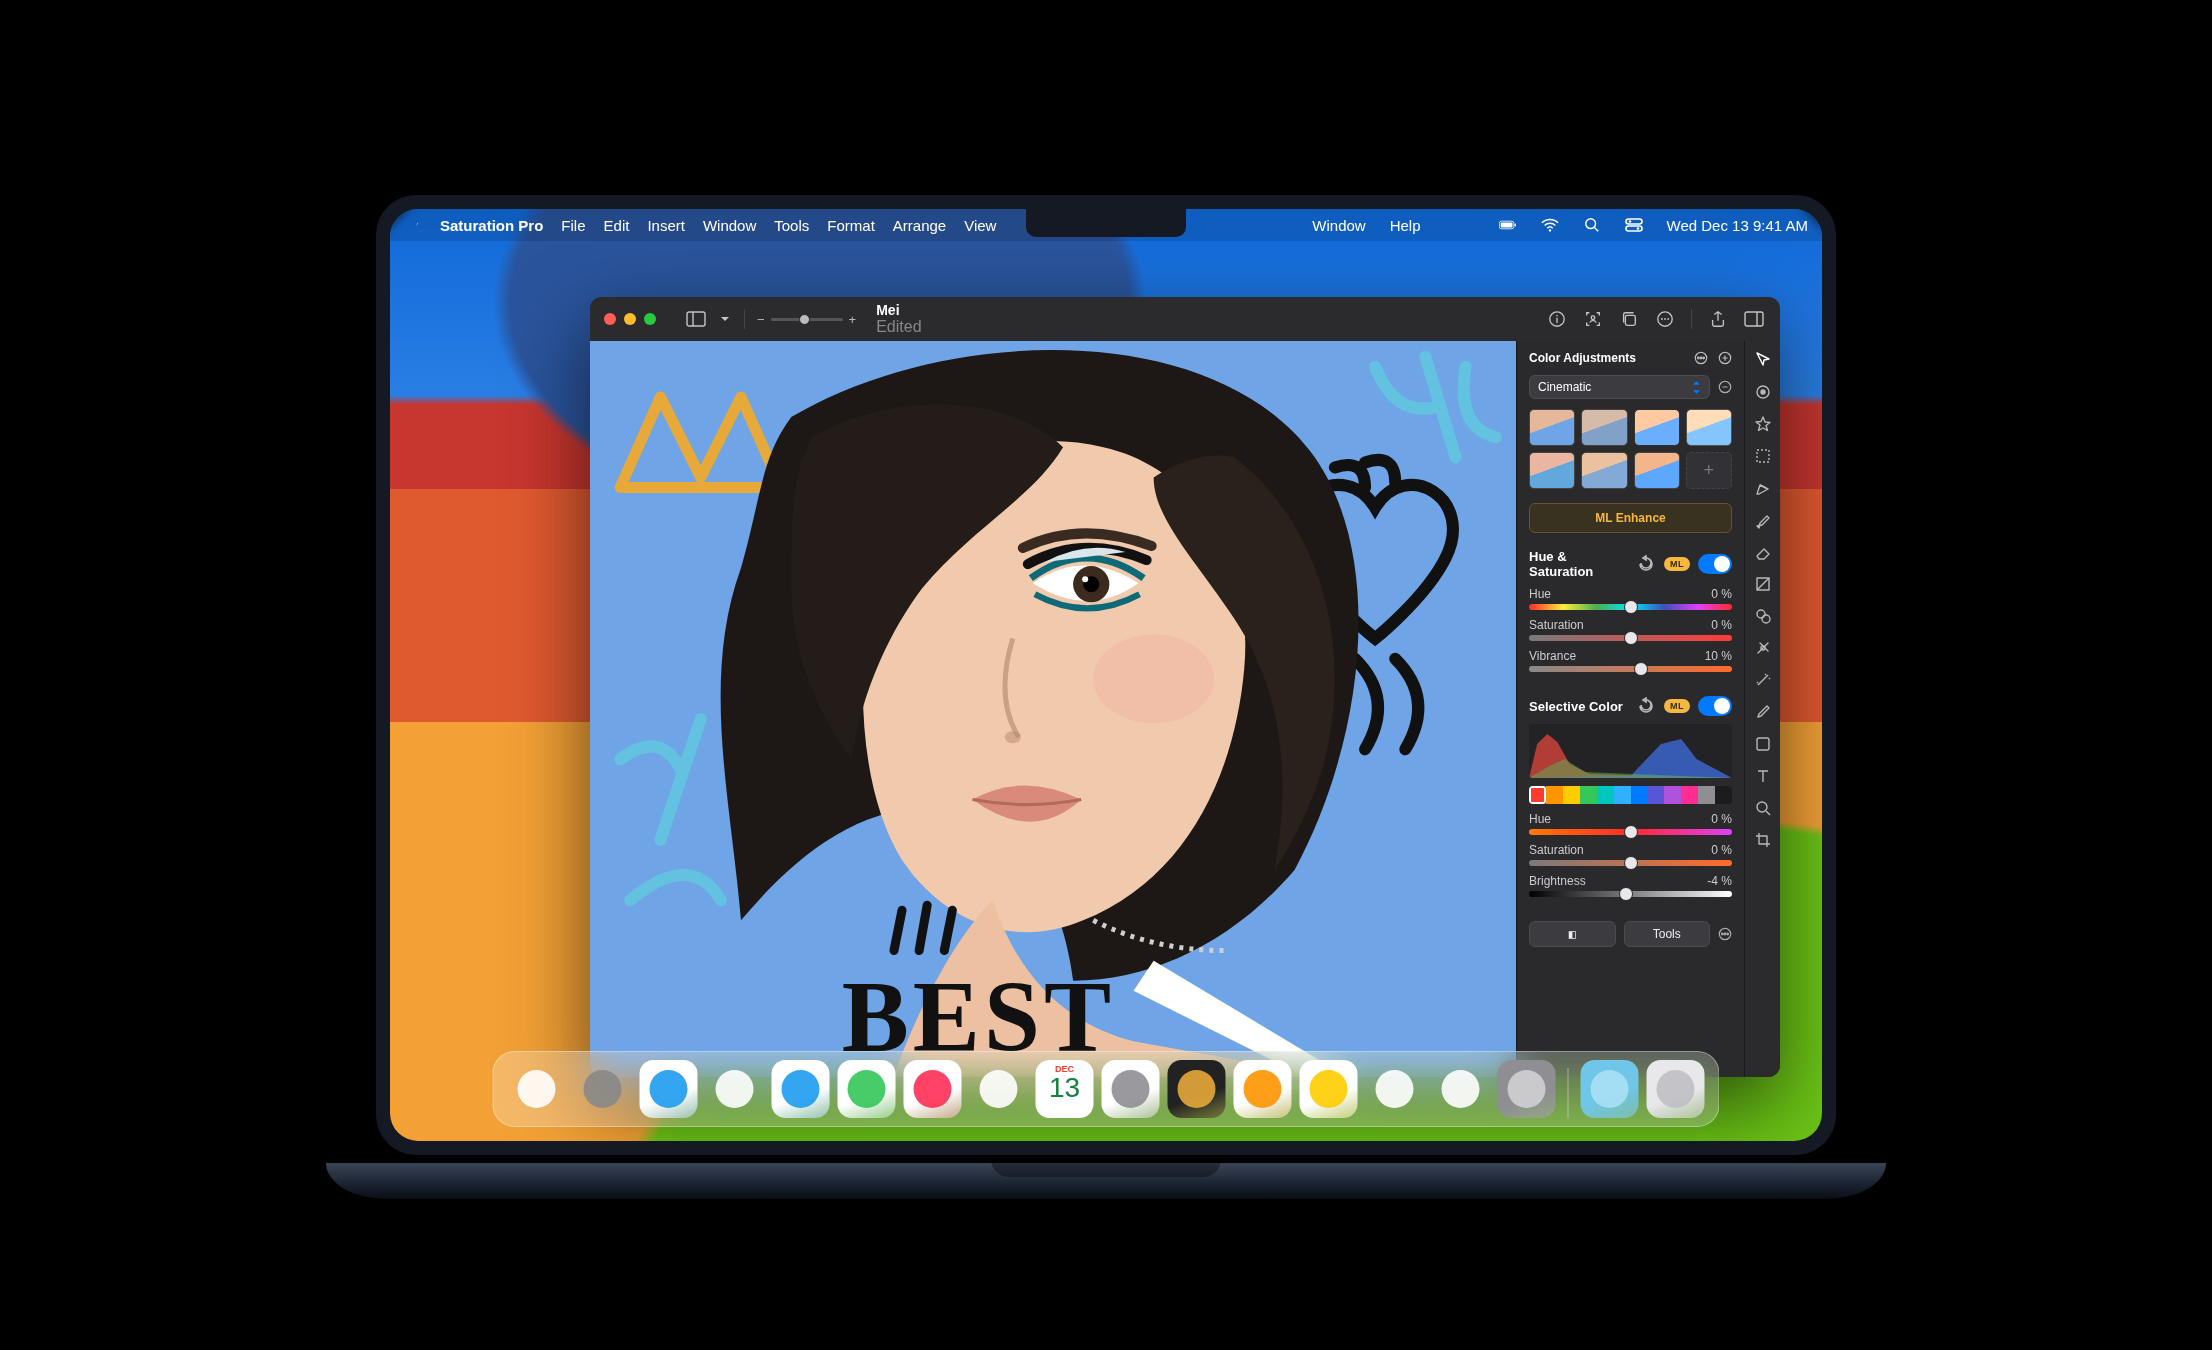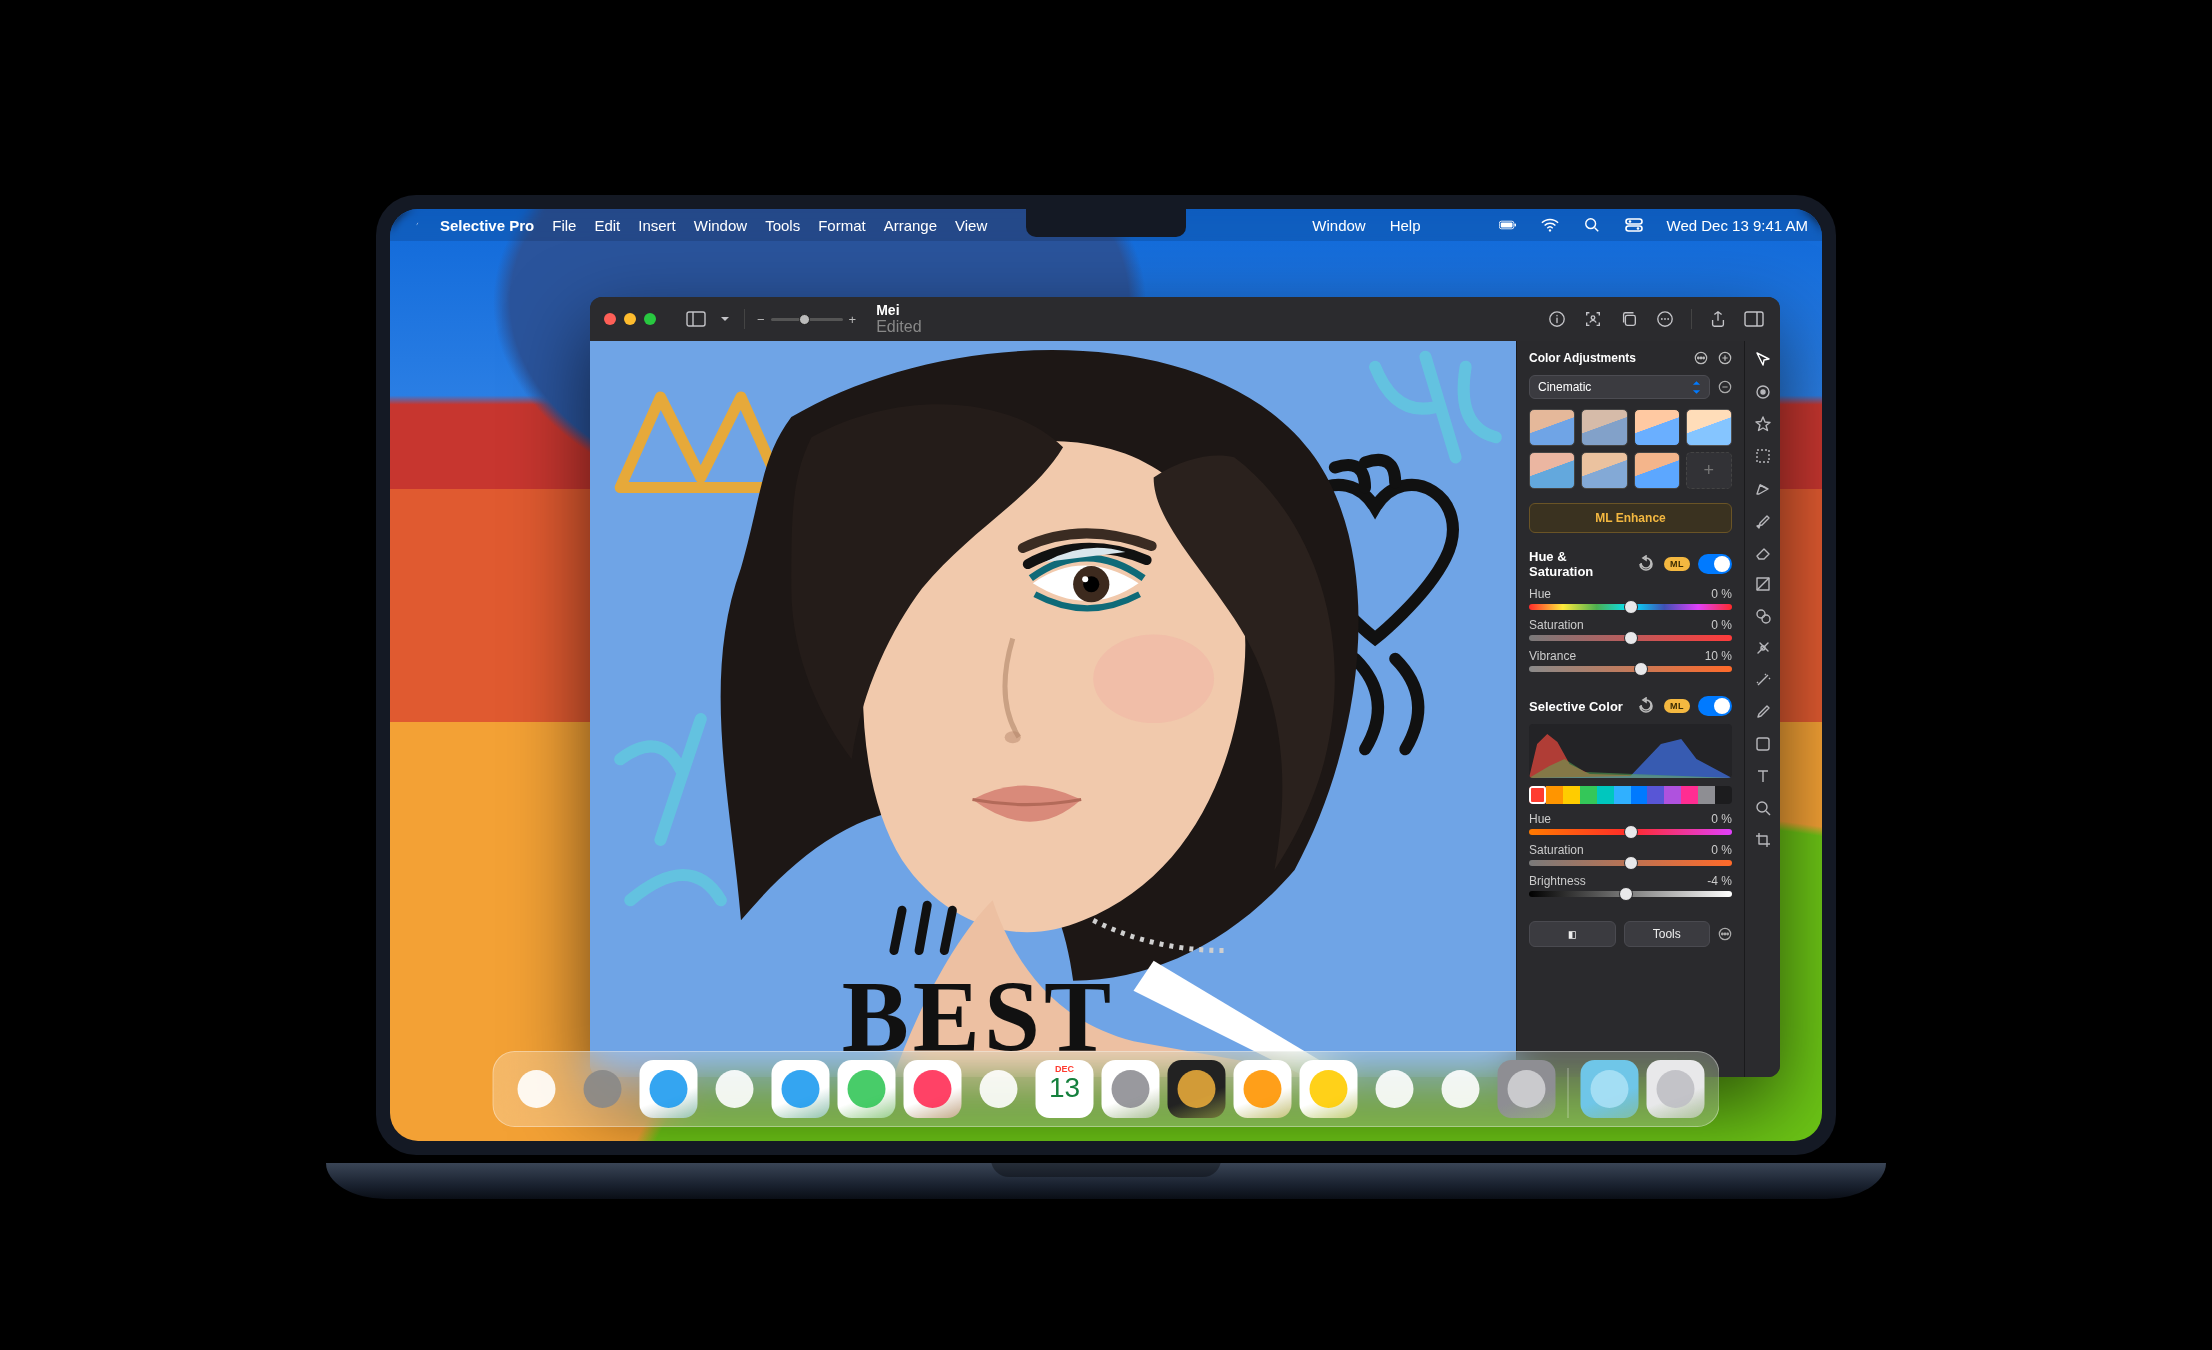--- a/index.html
+++ b/index.html
@@ -197,21 +197,21 @@
   <div class="screen">
     <div class="notch"></div>
 
     <div class="menubar">
       <div class="left">
         <span class="ico">
           <svg viewBox="0 0 16 16" width="16" height="16" fill="#fff">
               <path d="M11.6 8.5c0-2 1.6-2.9 1.7-3- .9-1.4-2.4-1.6-2.9-1.6-1.2-.1-2.4.7-3 .7-.6 0-1.6-.7-2.6-.7C3 4 1.1 5.4 1.1 8.3c0 1 .2 2 .6 3 .5 1.3 2.3 4.5 4.1 4.4.9 0 1.5-.6 2.6-.6s1.6.6 2.6.6c1.9 0 3.5-3 4-4.3-2.5-1.2-2.4-3-2.4-2.9zM9.7 2.8C10.6 1.7 10.5.1 10.5 0c-1 .1-2.1.7-2.8 1.5C7 2.3 6.6 3.5 6.7 4.5c1.1.1 2.2-.6 3-1.7z"></path>
             </svg>
         </span>
-        <span class="appname">Selective Pro</span>
+        <span class="appname">Saturation Pro</span>
         <span>File</span>
         <span>Edit</span>
         <span>Insert</span>
         <span>Window</span>
         <span>Tools</span>
         <span>Format</span>
         <span>Arrange</span>
         <span>View</span>
       </div>
       <div class="right">

